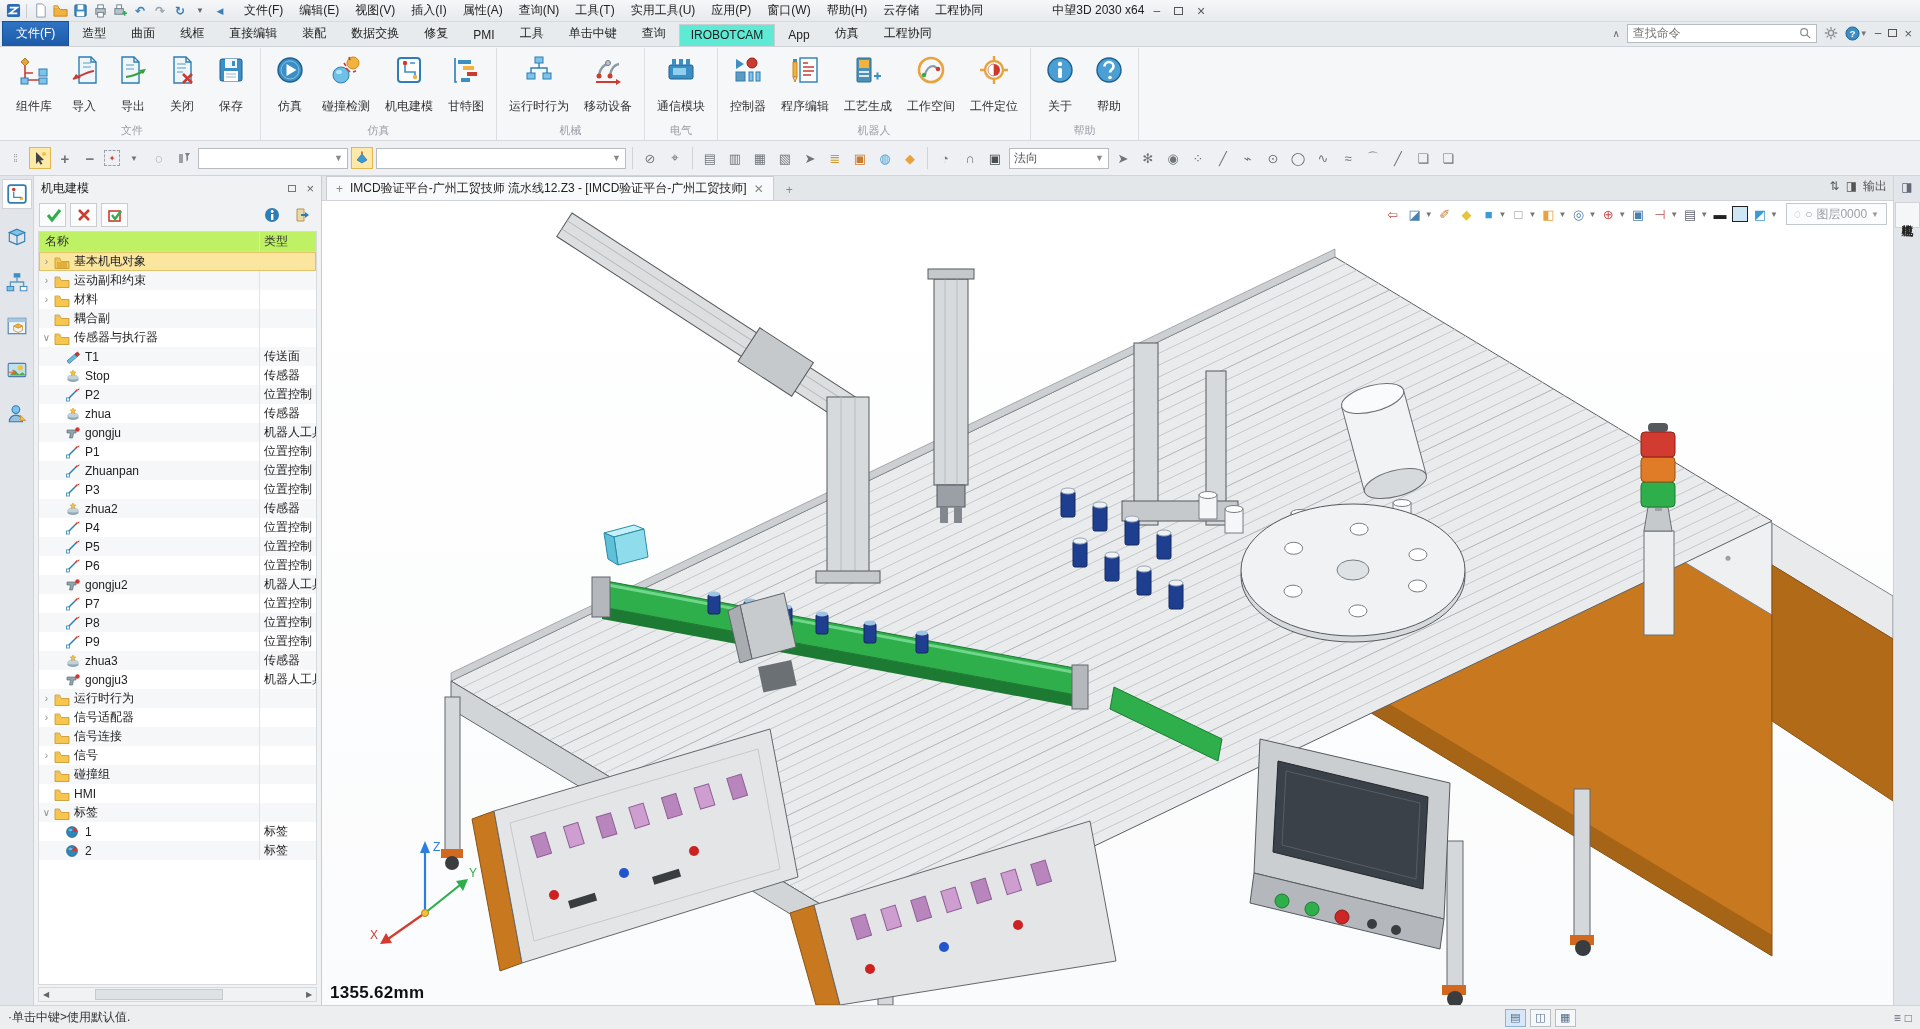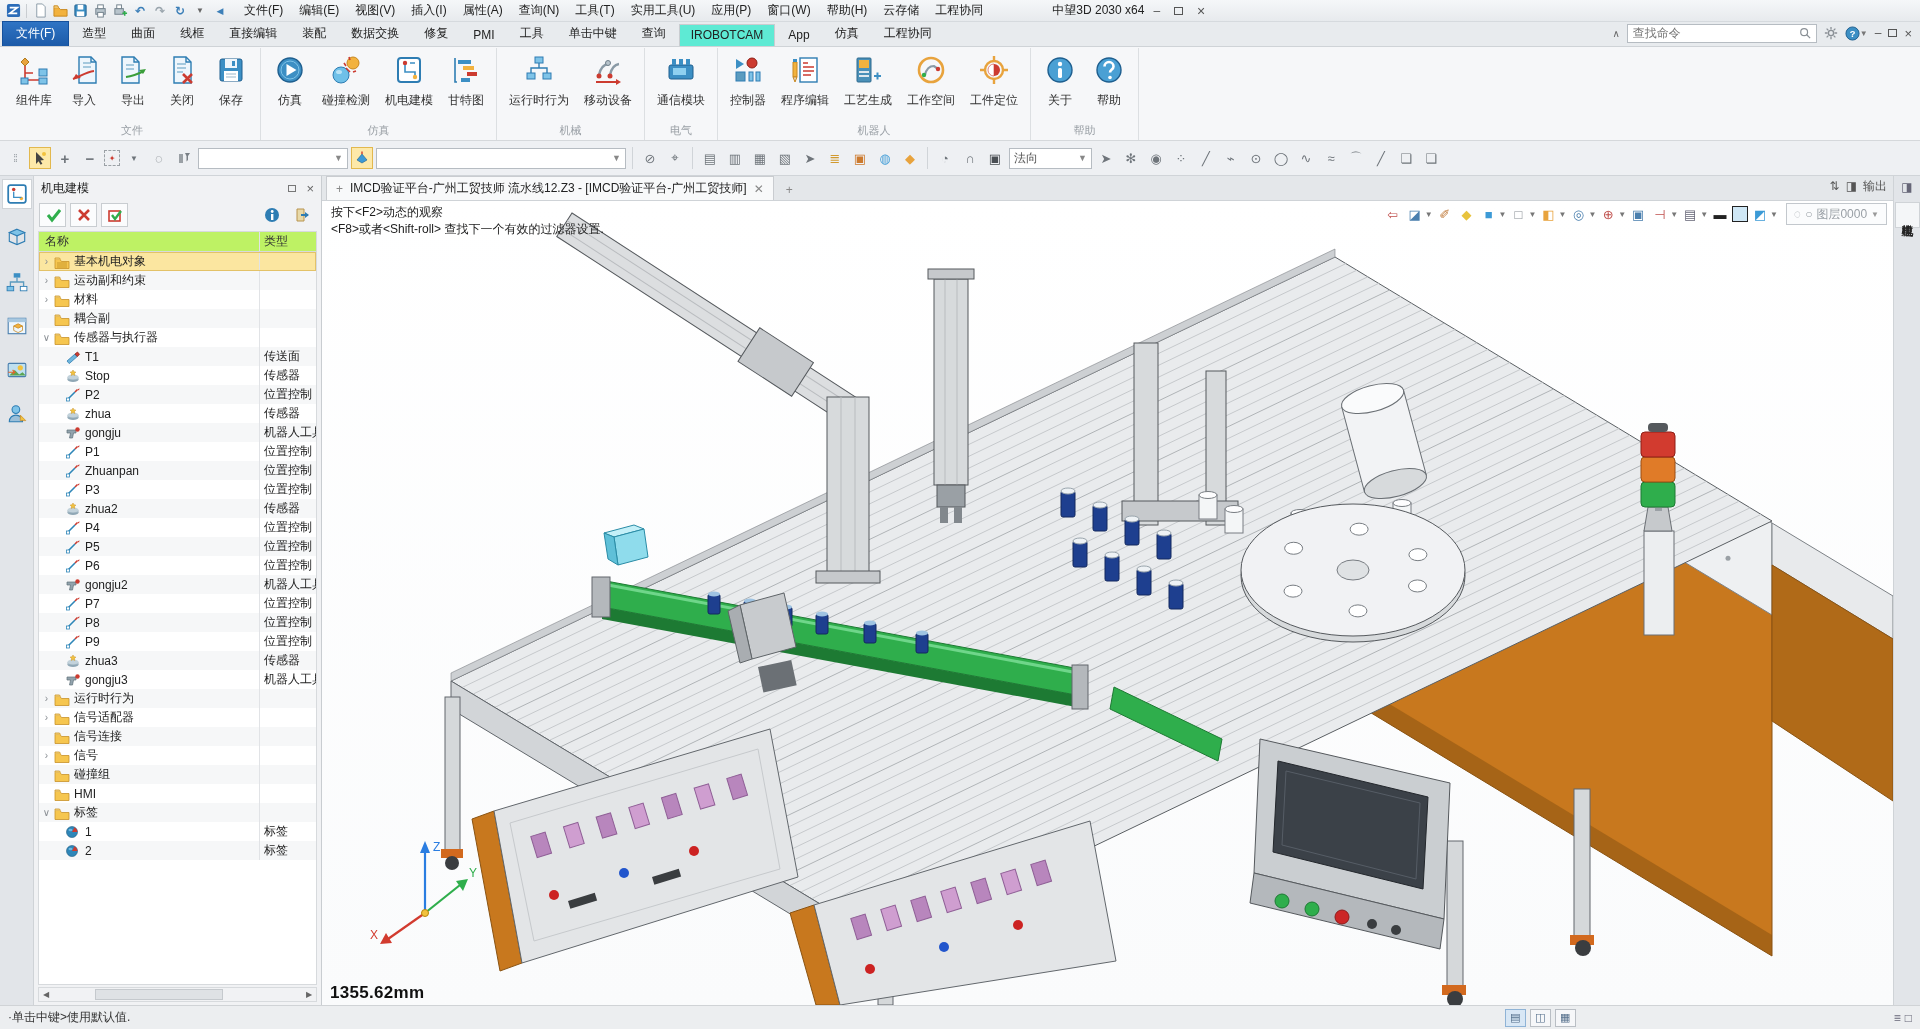--- a/index.html
+++ b/index.html
@@ -27,21 +27,21 @@
 .tabs-right{margin-left:auto;display:flex;align-items:center;gap:7px;padding:0 8px 2px;align-self:center}
 .chev{color:#666;font-size:10px}
 .searchbox{display:flex;align-items:center;width:190px;height:19px;background:#fff;border:1px solid #b6bcc2;padding:0 5px;gap:4px}
 .searchbox input{border:none;outline:none;flex:1;font-size:12px;color:#444;font-family:inherit;background:transparent}
 .searchbox svg{width:12px;height:12px}
 .mini{color:#555;font-size:12px;display:flex;align-items:center}
 
 .ribbon{height:94px;background:#f6f7f9;border-bottom:1px solid #d5d8db;display:flex;align-items:stretch;padding:1px 4px 0}
 .rgroup{display:flex;flex-direction:column;padding:0 5px;border-right:1px solid #dcdfe2}
 .rbuttons{flex:1;display:flex;align-items:flex-start;gap:1px;padding-top:3px}
-.rbtn{display:flex;flex-direction:column;align-items:center;gap:4px;padding:3px 6px;min-width:48px;border:1px solid transparent}
+.rbtn{display:flex;flex-direction:column;align-items:center;gap:10px;padding:3px 6px;min-width:48px;border:1px solid transparent}
 .rbtn svg{width:30px;height:30px}
 .rbtn .lbl{font-size:12px;white-space:nowrap;color:#333}
 .glabel{height:17px;text-align:center;color:#9aa0a6;font-size:11px;line-height:15px}
 
 .datool{height:35px;background:#eef0f3;border-bottom:1px solid #d0d4d8;display:flex;align-items:center;padding:0 4px;gap:3px}
 .dico{min-width:22px;height:22px;display:flex;align-items:center;justify-content:center;color:#6f757b;font-size:13px}
 .dico svg{width:14px;height:14px}
 .dico.hl{background:#fde9a9;border:1px solid #e2b84e}
 .ddrop{height:21px;background:#fff;border:1px solid #b6bcc2;display:flex;align-items:center;padding:0 4px;color:#555}
 .ddrop .caret{margin-left:auto;color:#888;font-size:9px;padding-left:6px}
@@ -483,21 +483,21 @@
     <span class="dico">▧</span>
     <span class="dico">➤</span>
     <span class="dico" style="color:#d29a2e">≣</span>
     <span class="dico" style="color:#cc7a2e">▣</span>
     <span class="dico" style="color:#3c9ad6">◍</span>
     <span class="dico" style="color:#e8a33d">◆</span>
     <span class="dsep"></span>
     <span class="dico">◔</span>
     <span class="dico">∩</span>
     <span class="dico" style="color:#4a4f54">▣</span>
-    <span class="ddrop" style="width:83px">
+    <span class="ddrop" style="width:100px">
         <span>法向</span>
         <span class="caret">▼</span>
       </span>
     <span class="dico">➤</span>
     <span class="dico">✻</span>
     <span class="dico">◉</span>
     <span class="dico">⁘</span>
     <span class="dico">╱</span>
     <span class="dico">⌁</span>
     <span class="dico">⊙</span>
@@ -1382,24 +1382,20 @@
             <line x1="103" y1="712" x2="66" y2="738" stroke="#d23b2f" stroke-width="2.2"></line>
               <polygon points="58,743 70,742 64,732" fill="#d23b2f"></polygon>
             <text x="48" y="738" fill="#d23b2f" font-size="12">X</text>
             <line x1="103" y1="712" x2="138" y2="684" stroke="#2fae4c" stroke-width="2.2"></line>
               <polygon points="146,678 134,680 141,690" fill="#2fae4c"></polygon>
             <text x="147" y="676" fill="#2fae4c" font-size="12">Y</text>
             <circle cx="103" cy="712" r="3.5" fill="#f2c23e" stroke="#b8860b"></circle>
           </g>
         </svg>
 
-        <div class="hints">
-          <div>按下&lt;F2&gt;动态的观察</div>
-          <div>&lt;F8&gt;或者&lt;Shift-roll&gt; 查找下一个有效的过滤器设置.</div>
-        </div>
 
         <div class="vtoolbar">
           <span class="vico" style="color:#c0504d">⇦</span>
           <span class="vico">◪</span>
             <span class="vcaret">▼</span>
           <span class="vico" style="color:#c07a3a">✐</span>
           <span class="vico" style="color:#e8c33d">◆</span>
           <span class="vico" style="color:#3c9ad6">■</span>
             <span class="vcaret">▼</span>
           <span class="vico" style="color:#8a9096">□</span>

